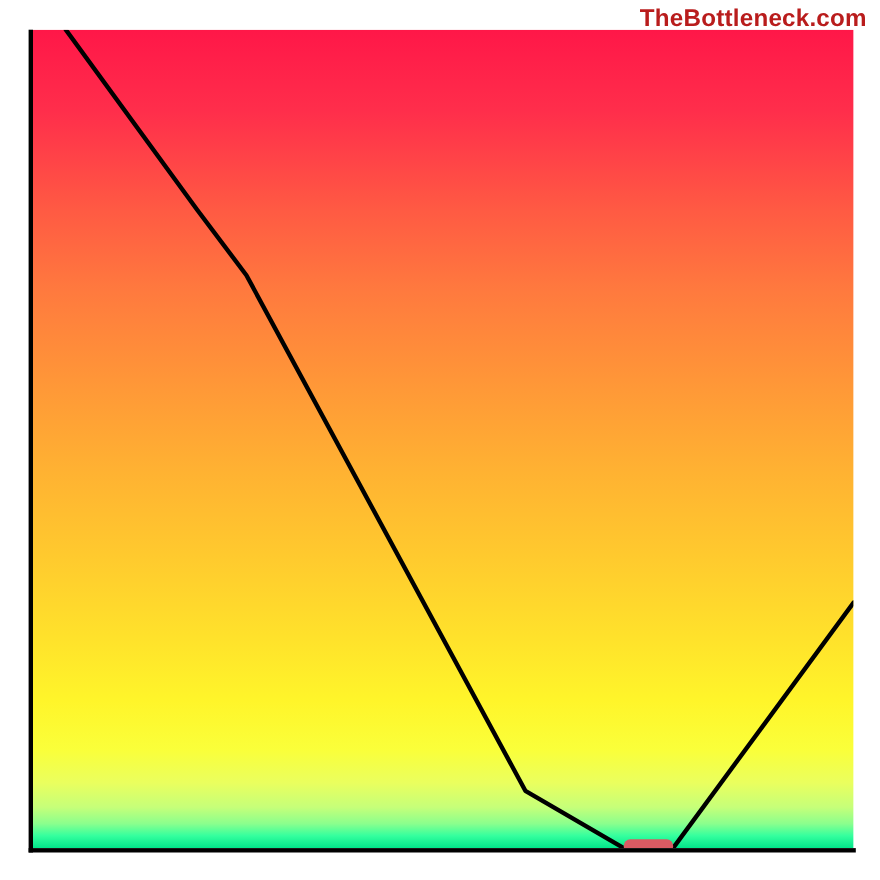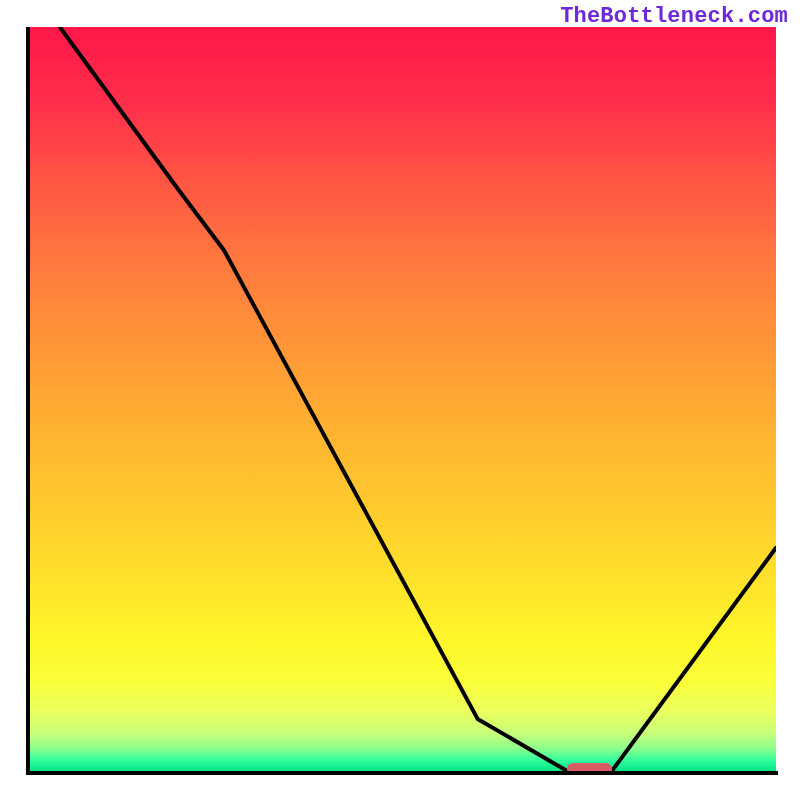--- a/index.html
+++ b/index.html
@@ -15,24 +15,23 @@
     position: relative;
     width: 800px;
     height: 800px;
   }
   .watermark {
     position: absolute;
     top: 4px;
     right: 12px;
     font-size: 22px;
     font-weight: 600;
-    color: #6d28d9;
+    color: #b91c1c;
     letter-spacing: 0.2px;
     z-index: 10;
-    font-family: Liberation Mono, monospace;
   }
   .axis-line {
     position: absolute;
     background: #000;
   }
   .axis-y {
     left: 26px;
     top: 27px;
     width: 4px;
     height: 748px;

